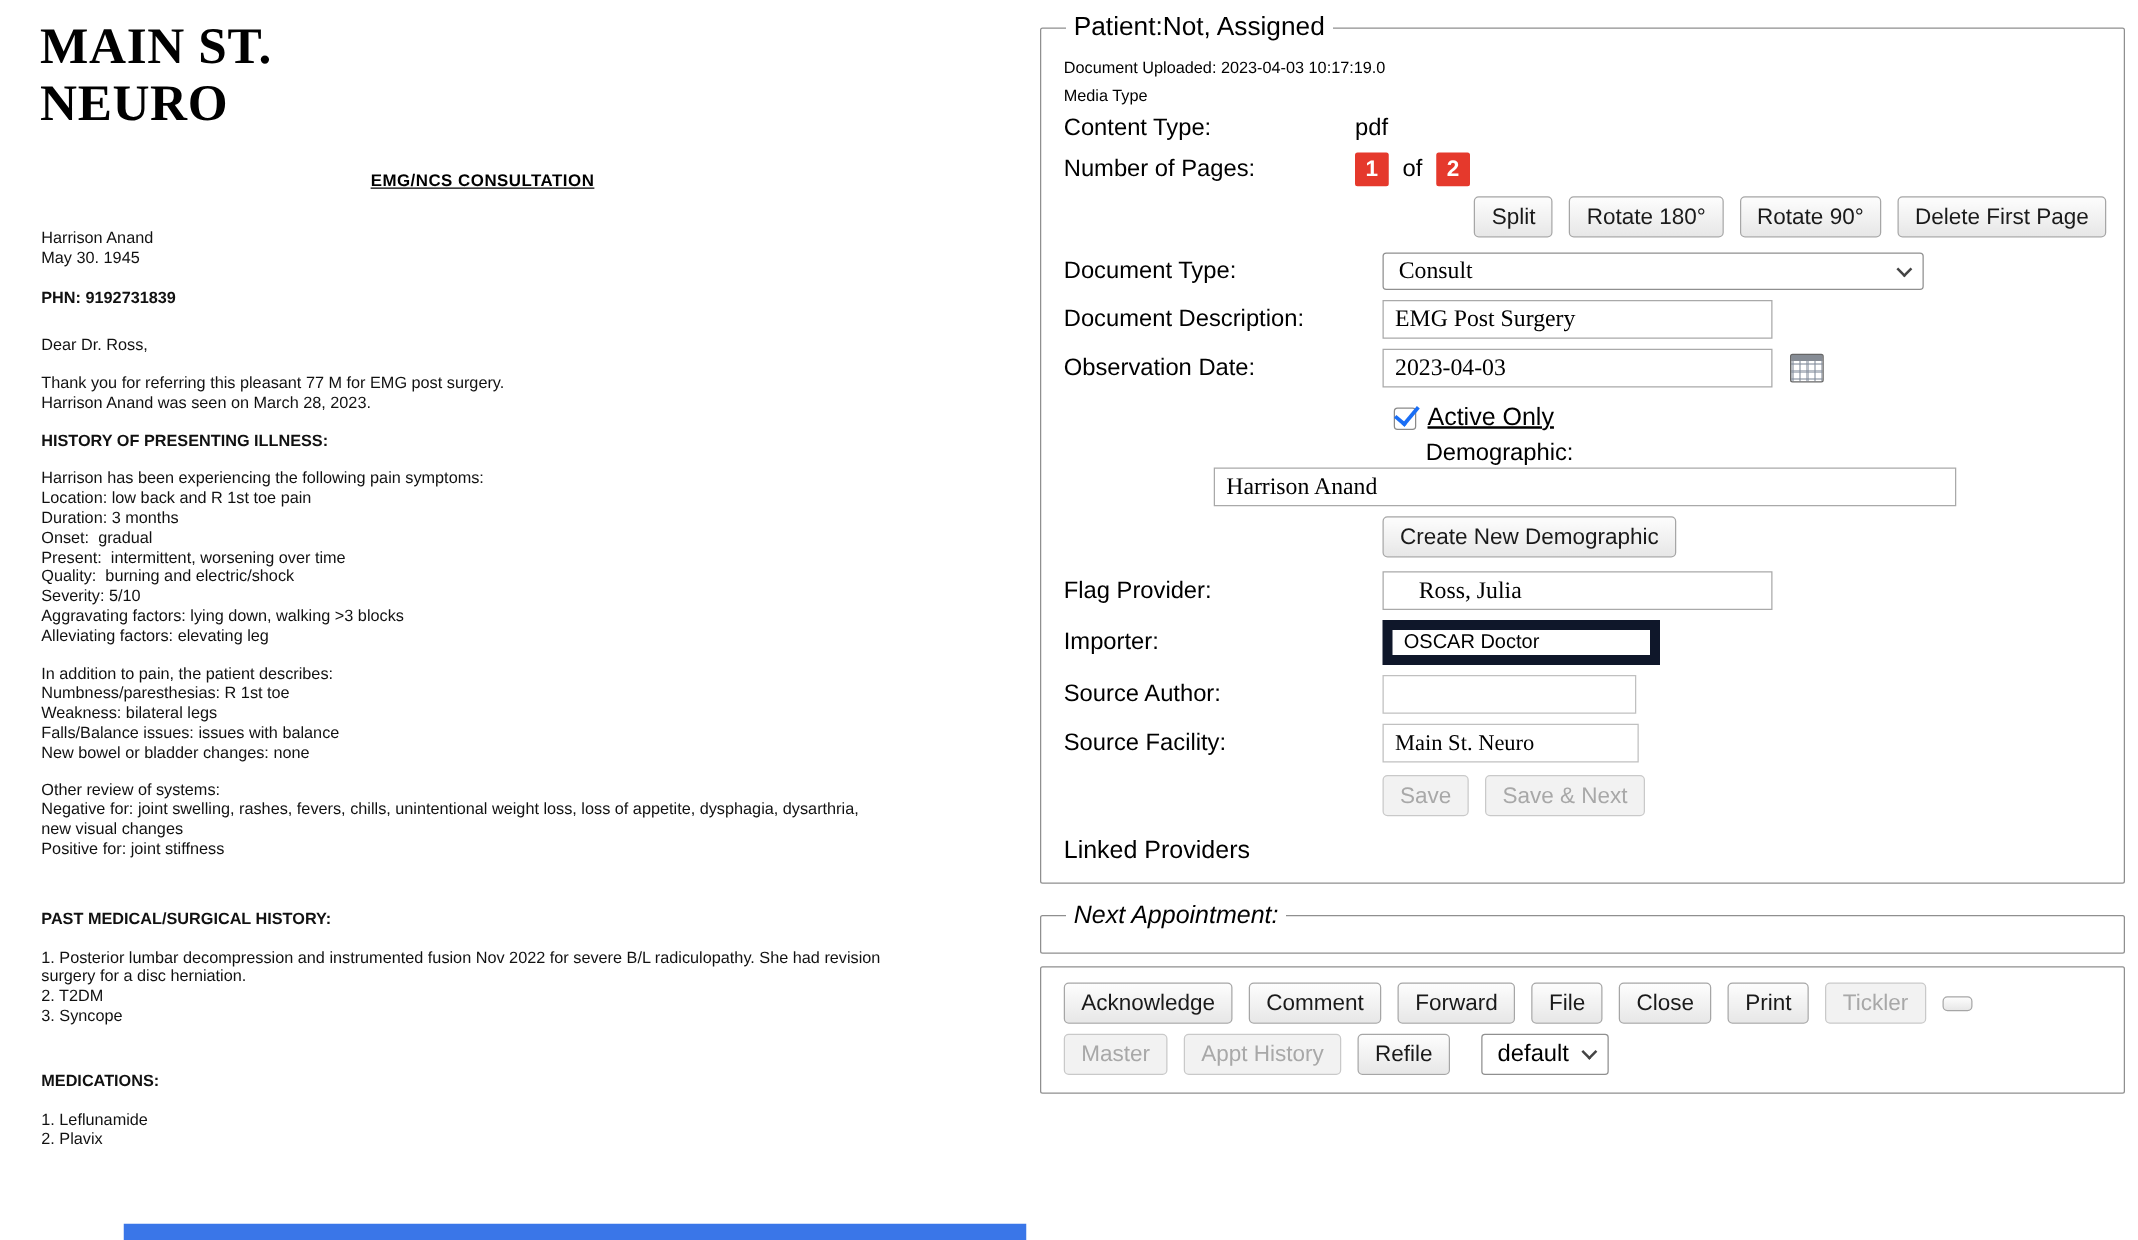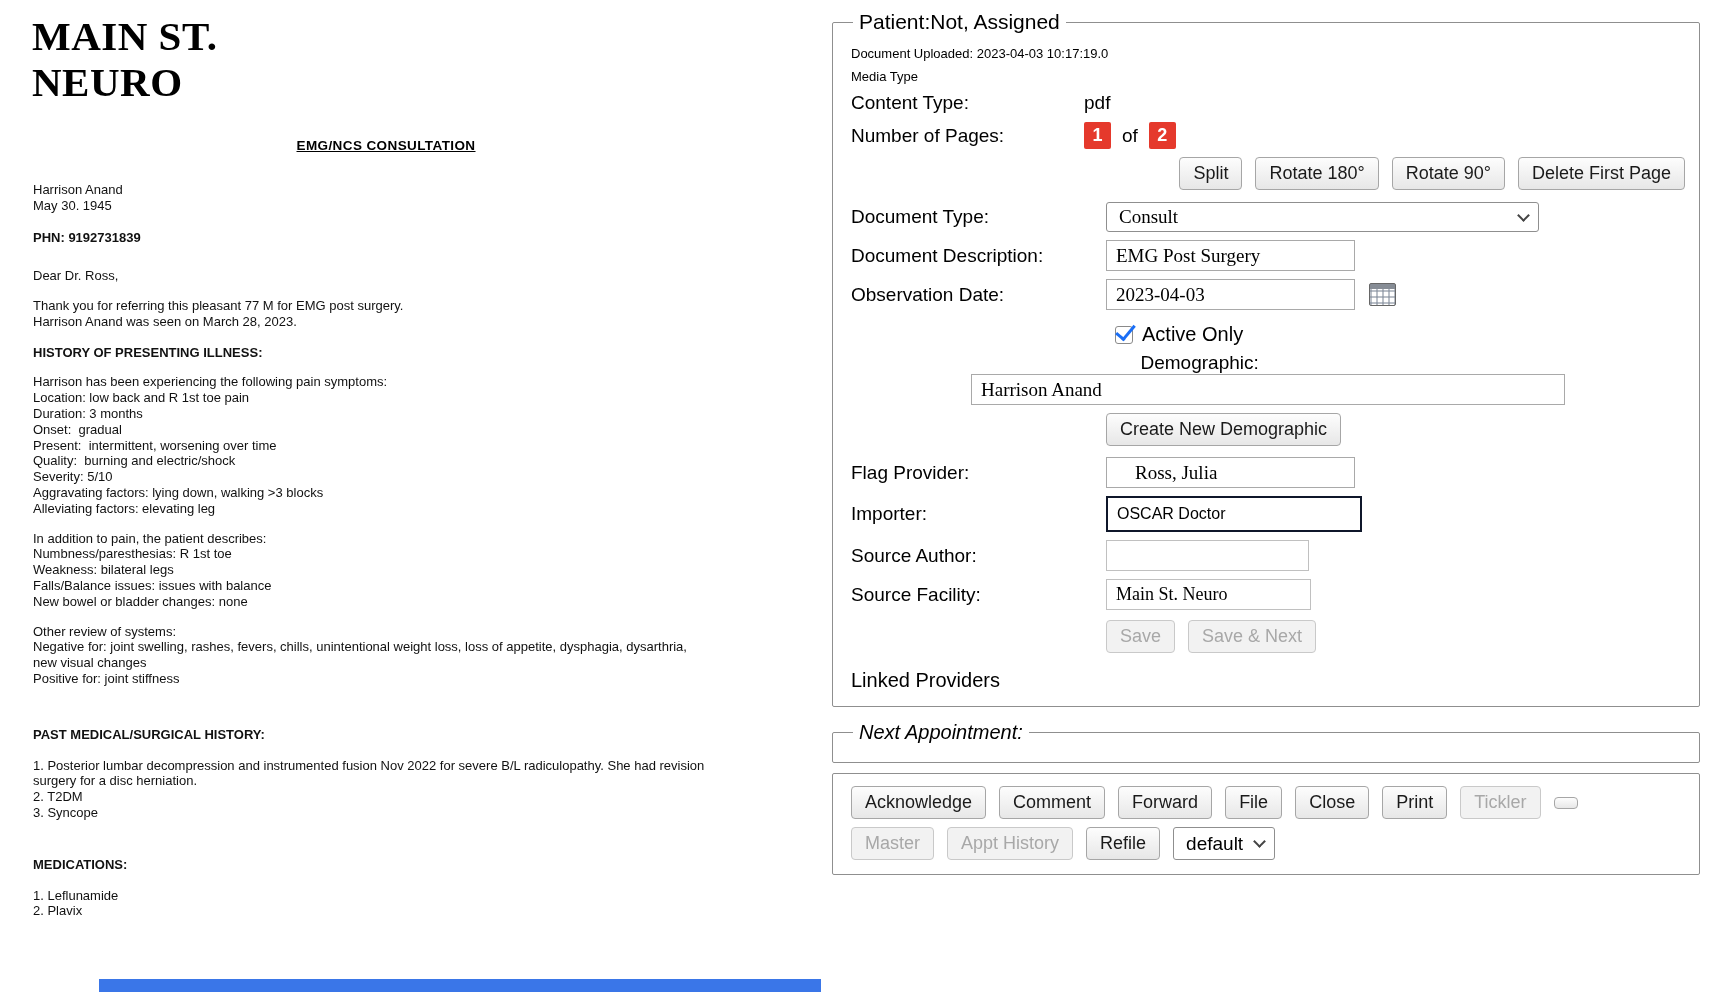--- a/index.html
+++ b/index.html
@@ -51,44 +51,44 @@
          background:linear-gradient(#fdfdfd,#e7e7e7); border:1px solid #a6a6a6; border-radius:4px;
          padding:5px 13px; cursor:pointer; white-space:nowrap; }
   .btn + .btn { margin-left:13px; }
   .btn.disabled { color:#a8a8a8; background:#f2f2f2; border-color:#c9c9c9; }
   .sliver { width:24px; overflow:hidden; padding:5px 4px; }
 
   .select { display:flex; align-items:center; justify-content:space-between; border:1px solid #8f8f8f;
             border-radius:3px; height:30px; background:#fff; padding:0 10px 0 12px; cursor:pointer; }
   .select .chev { width:9px; height:9px; border-right:2px solid #444; border-bottom:2px solid #444;
                   transform:rotate(45deg); margin-left:12px; margin-top:-4px; flex:none; }
-  .select.small { height:33px; margin-left:13px; font-size:19px; }
+  .select.small { height:33px; margin-left:25px; font-size:19px; }
 
   .serif { font-family:"Liberation Serif", serif; font-size:19px; }
   .input { border:1px solid #a9a9a9; height:31px; background:#fff; padding:0 9px; outline:none; }
   .w363 { width:433px; }
-  .w260 { width:249px; }
+  .w260 { width:312px; }
   .w594 { width:594px; }
-  .w222 { width:256px; height:36px; border:2px solid #0f172a; font-family:"Liberation Sans",sans-serif; font-size:16px; }
+  .w222 { width:222px; height:36px; border:8px solid #0f172a; font-family:"Liberation Sans",sans-serif; font-size:16px; }
   .w203 { width:203px; border-color:#c0c0c0; }
   .w205 { width:205px; border-color:#c0c0c0; font-size:18px; }
   .pad-l { padding-left:28px; }
 
   .cal { width:27px; height:23px; margin-left:14px; border:1px solid #666; border-radius:2px; cursor:pointer;
          background:
            linear-gradient(to bottom, #868c95 0 5px, rgba(0,0,0,0) 5px),
            repeating-linear-gradient(to right, rgba(130,140,155,.55) 0 2px, transparent 2px 6px),
            repeating-linear-gradient(to bottom, rgba(130,140,155,.55) 0 2px, transparent 2px 6px),
            #fff; }
 
   .chk { width:18px; height:18px; border:1px solid #8a8a8a; border-radius:3px; position:relative;
          background:#fff; cursor:pointer; flex:none; }
   .chk::after { content:""; position:absolute; left:4px; top:-6px; width:8px; height:16px;
                 border-right:3px solid #1a6ef5; border-bottom:3px solid #1a6ef5; transform:rotate(40deg); }
-  .chk-lbl { font-size:20px; margin-left:9px; }
+  .chk-lbl { font-size:20px; margin-left:9px;text-decoration:underline; }
 
   .linked { font-size:20px; margin-top:16px; }
   .fs2 { margin-top:14px; padding-bottom:26px; }
   .fs3 { margin-top:10px; padding-bottom:12px; overflow:hidden; }
   .actions-row { display:flex; align-items:center; margin-top:8px; }
   .gap-left { margin-left:16px; }
 </style>
 </head>
 <body>
 

